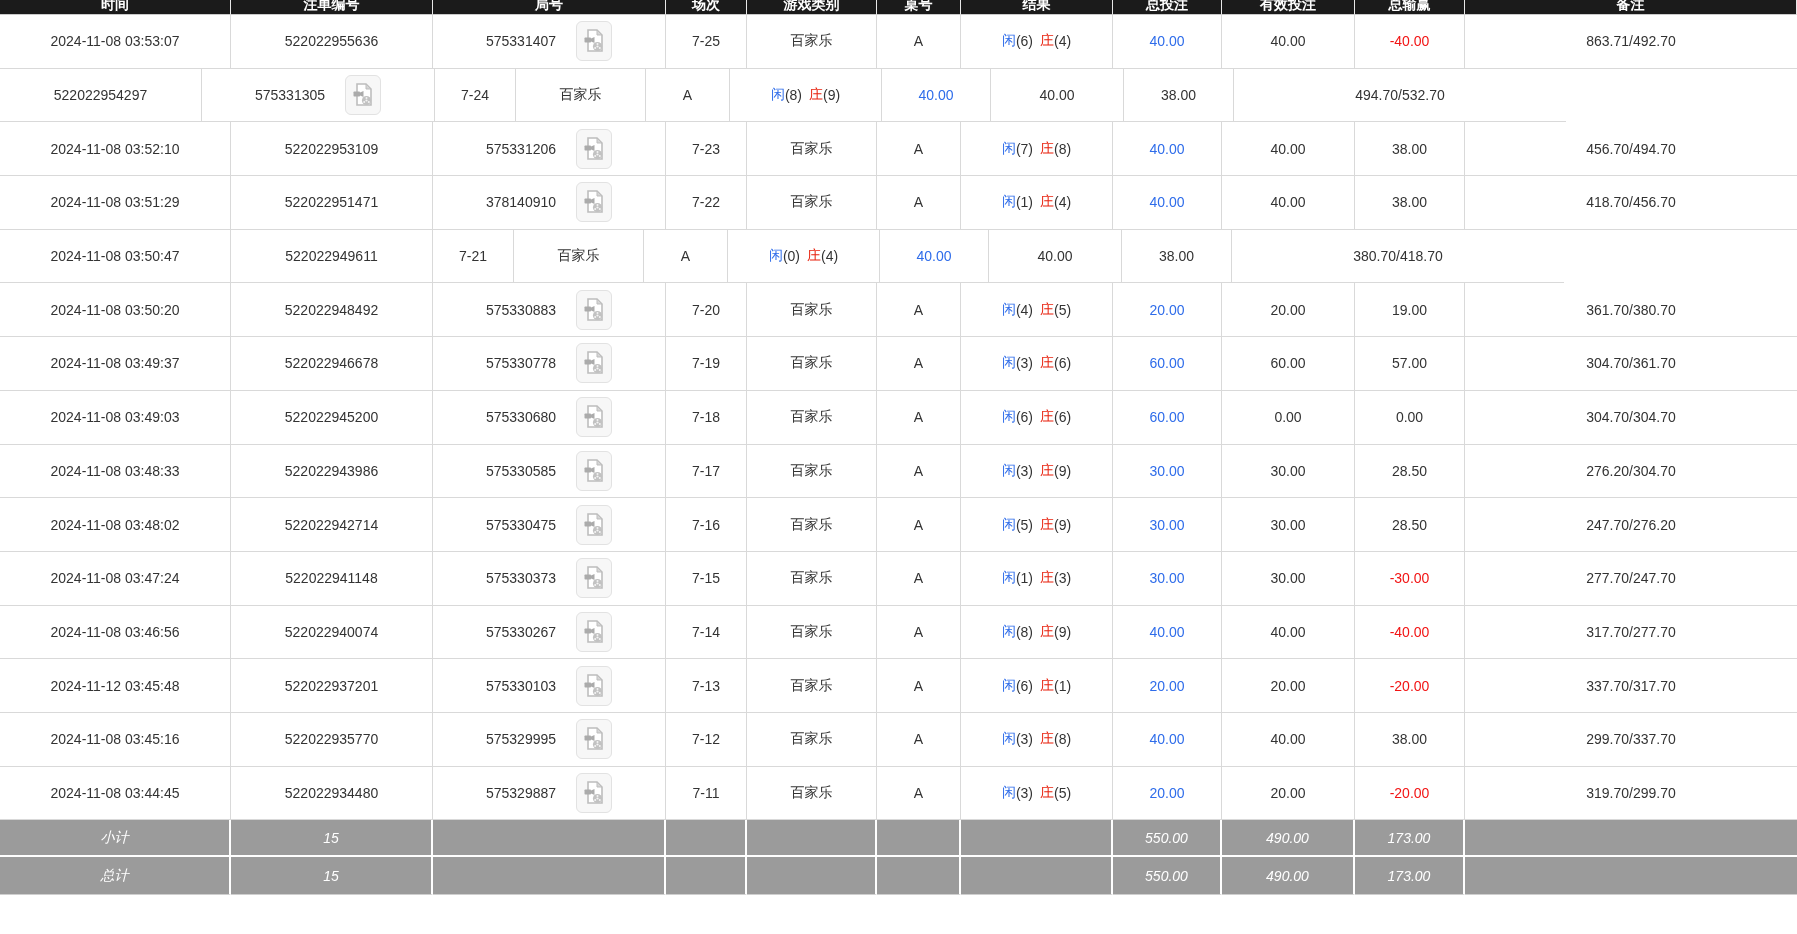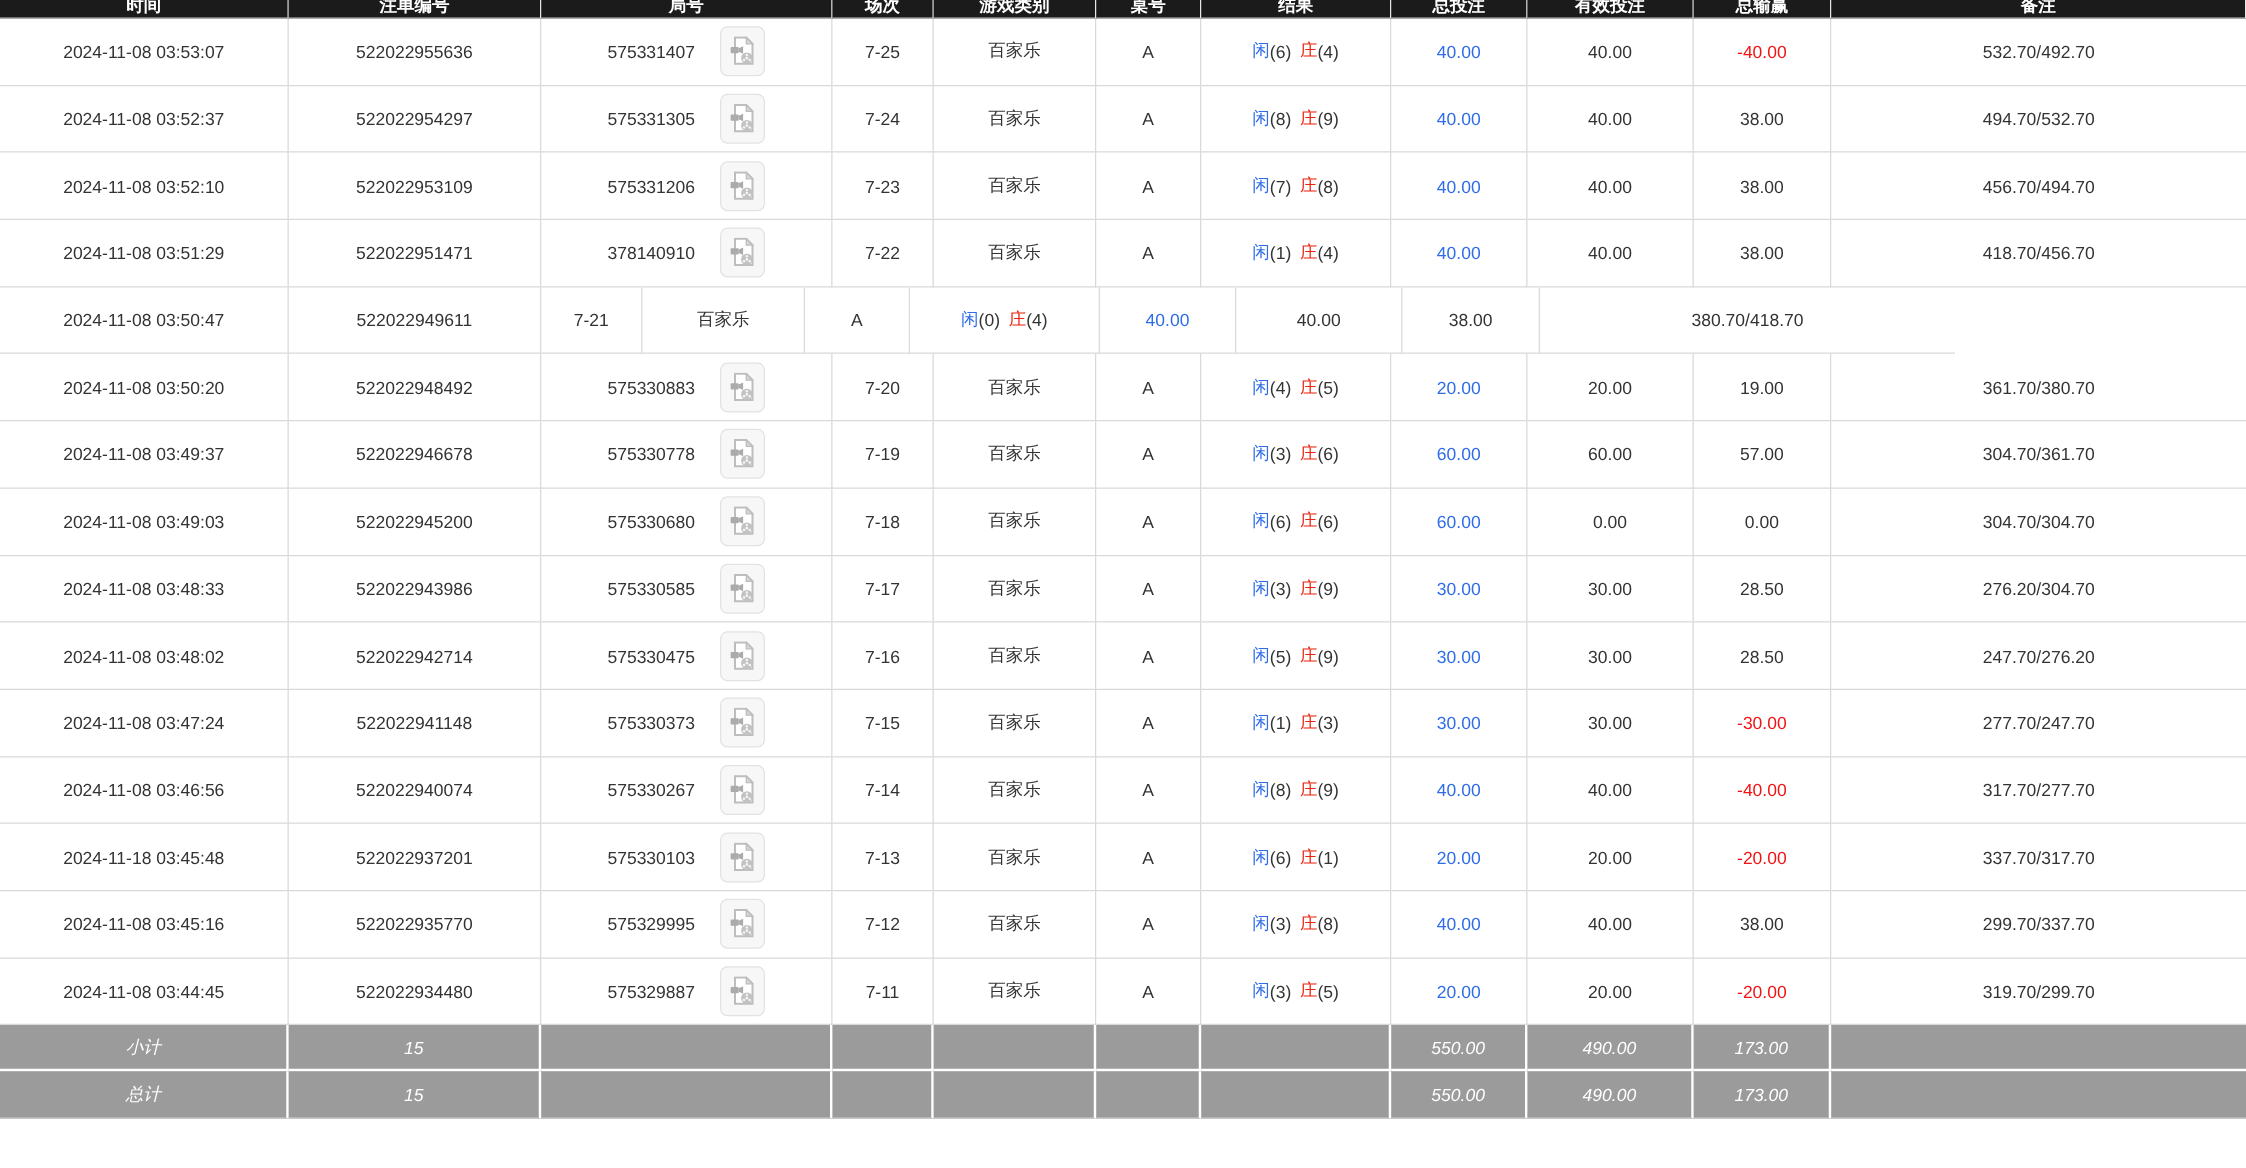--- a/index.html
+++ b/index.html
@@ -176,27 +176,24 @@
     <div class="cell c7">
             <span class="blue">40.00</span>
           </div>
     <div class="cell c8">
             <span>40.00</span>
           </div>
     <div class="cell c9">
             <span class="winloss neg">-40.00</span>
           </div>
     <div class="cell c10">
-            <span>532.70/492.70</span>
-          </div>
-  </div>
-        <div class="row">
-    <div class="cell c0">
-            <span>2024-11-08 03:52:37</span>
-          </div>
+            <span>863.71/492.70</span>
+          </div>
+  </div>
+        <div class="row">
     <div class="cell c1">
             <span>522022954297</span>
           </div>
     <div class="cell c2">
       <div class="round-wrap">
         <span>575331305</span>
         <span class="icon-btn">
           <svg width="22" height="24" viewBox="0 0 22 24" fill="none" xmlns="http://www.w3.org/2000/svg">
             <path d="M5 1 H14 L19 6 V22 H5 Z" fill="#ffffff" stroke="#bdbdbd" stroke-width="1.6"></path>
             <path d="M14 1 L19 6 H14 Z" fill="#d6d6d6" stroke="#bdbdbd" stroke-width="1"></path>
@@ -757,21 +754,21 @@
           </div>
     <div class="cell c9">
             <span class="winloss neg">-40.00</span>
           </div>
     <div class="cell c10">
             <span>317.70/277.70</span>
           </div>
   </div>
         <div class="row">
     <div class="cell c0">
-            <span>2024-11-18 03:45:48</span>
+            <span>2024-11-12 03:45:48</span>
           </div>
     <div class="cell c1">
             <span>522022937201</span>
           </div>
     <div class="cell c2">
       <div class="round-wrap">
         <span>575330103</span>
         <span class="icon-btn">
           <svg width="22" height="24" viewBox="0 0 22 24" fill="none" xmlns="http://www.w3.org/2000/svg">
             <path d="M5 1 H14 L19 6 V22 H5 Z" fill="#ffffff" stroke="#bdbdbd" stroke-width="1.6"></path>

